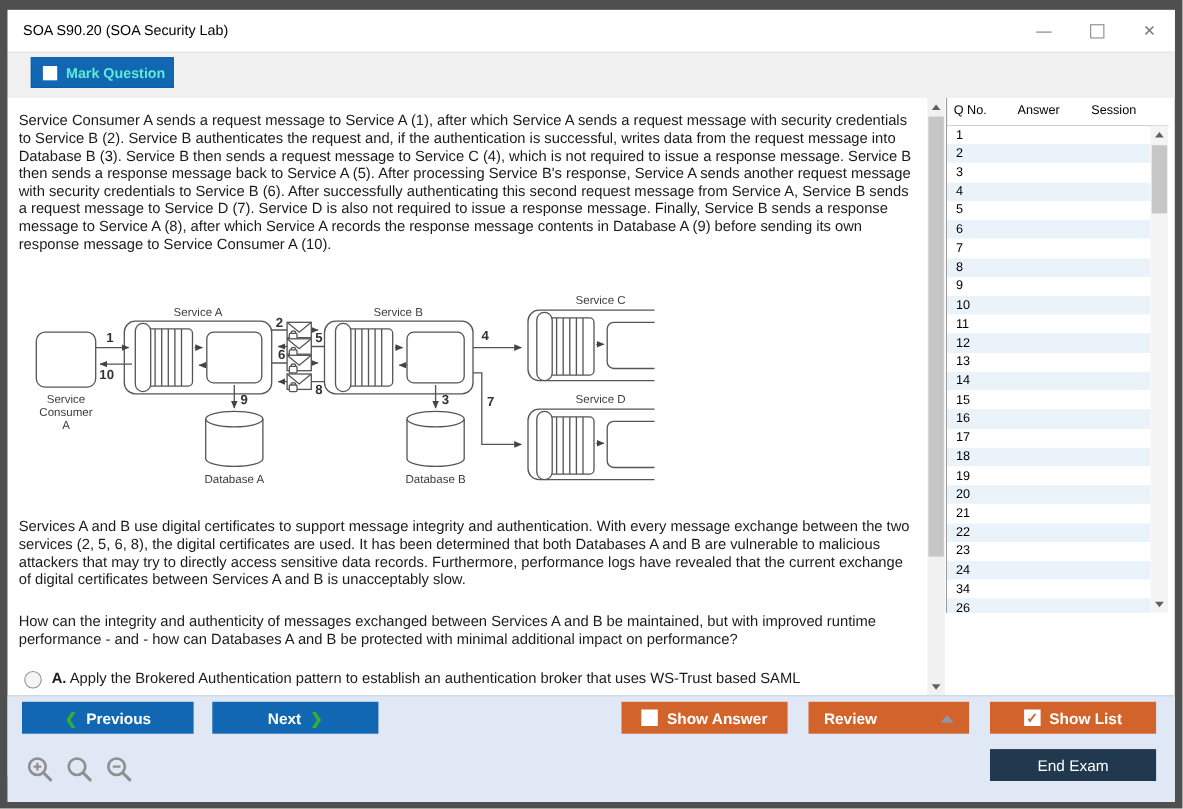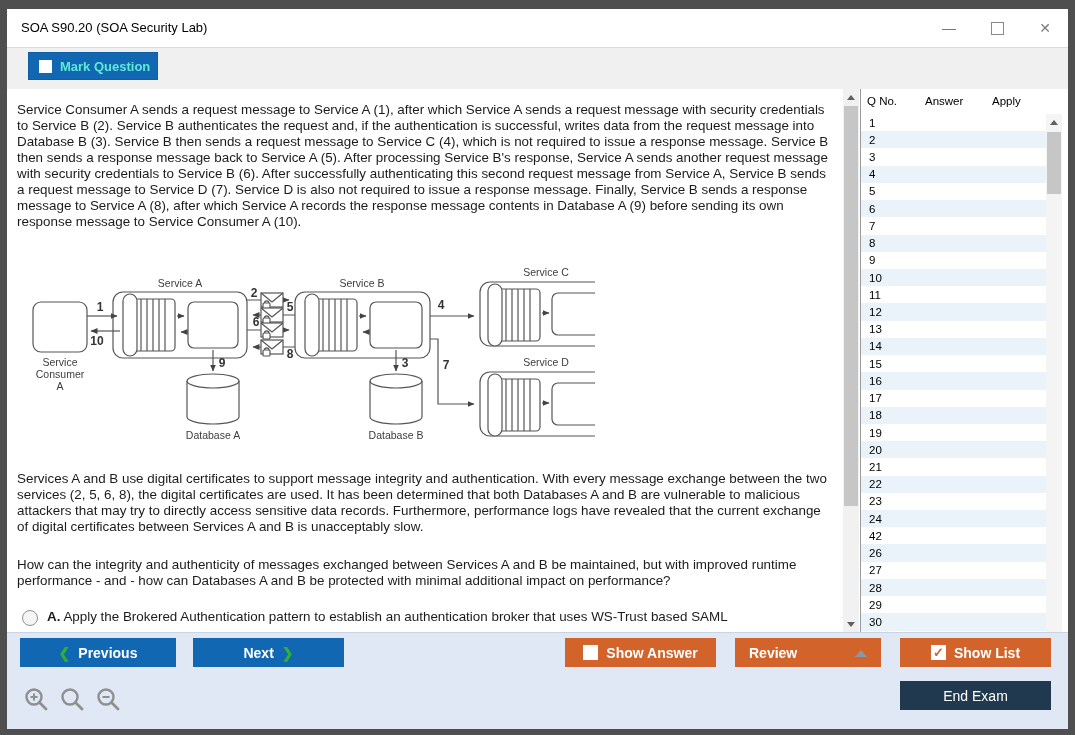--- a/index.html
+++ b/index.html
@@ -39,21 +39,21 @@
   
   .vscroll{position:absolute;width:16px;background:#f1f1f1;}
   .main-scroll{left:836px;top:80px;height:543px;}
   .side-scroll{right:0;top:25px;bottom:0;background:#f4f4f4;}
   .sb-arrow{position:absolute;left:0;width:16px;height:16px;display:flex;align-items:center;justify-content:center;}
   .tri-up{width:0;height:0;border-left:4px solid transparent;border-right:4px solid transparent;border-bottom:5px solid #606060;}
   .tri-down{width:0;height:0;border-left:4px solid transparent;border-right:4px solid transparent;border-top:5px solid #606060;}
   .sb-thumb{position:absolute;left:1px;width:14px;background:#c6c6c6;}
 
   
-  .sidebar{position:absolute;left:853px;top:80px;width:202px;height:639px;background:#fff;border-left:1px solid #9a9a9a;box-sizing:border-box;}
+  .sidebar{position:absolute;left:853px;top:80px;width:202px;height:468px;background:#fff;border-left:1px solid #9a9a9a;box-sizing:border-box;}
   .side-header{position:absolute;left:0;top:0;right:0;height:25px;border-bottom:1px solid #8f8f8f;font-size:11.5px;color:#000;}
   .side-header .c0{position:absolute;left:6px;top:6px;}
   .side-header .c1{position:absolute;left:64px;top:6px;}
   .side-header .c2{position:absolute;left:131px;top:6px;}
   .qlist{position:absolute;left:0;top:25px;width:185px;bottom:0;overflow:hidden;}
   .qrow{height:17.23px;font-size:11.5px;color:#000;display:flex;align-items:center;padding-left:8px;box-sizing:border-box;background:#fff;}
   .qrow.alt{background:#eaf2fa;}
 
   
   .footer{position:absolute;left:0;right:0;top:623px;bottom:0;background:#dfe8f4;border-top:1px solid #c9d4e2;}
@@ -232,21 +232,21 @@
     <div class="sb-thumb" style="top:17px;height:400px;"></div>
     <div class="sb-arrow" style="bottom:0;">
         <span class="tri-down"></span>
       </div>
   </div>
 
   <div class="sidebar">
     <div class="side-header">
       <span class="c0">Q No.</span>
       <span class="c1">Answer</span>
-      <span class="c2">Apply</span>
+      <span class="c2">Session</span>
     </div>
     <div class="qlist">
         <div class="qrow">
           <span>1</span>
         </div>
         <div class="qrow alt">
           <span>2</span>
         </div>
         <div class="qrow">
           <span>3</span>
@@ -308,21 +308,21 @@
         <div class="qrow alt">
           <span>22</span>
         </div>
         <div class="qrow">
           <span>23</span>
         </div>
         <div class="qrow alt">
           <span>24</span>
         </div>
         <div class="qrow">
-          <span>42</span>
+          <span>34</span>
         </div>
         <div class="qrow alt">
           <span>26</span>
         </div>
         <div class="qrow">
           <span>27</span>
         </div>
         <div class="qrow alt">
           <span>28</span>
         </div>

